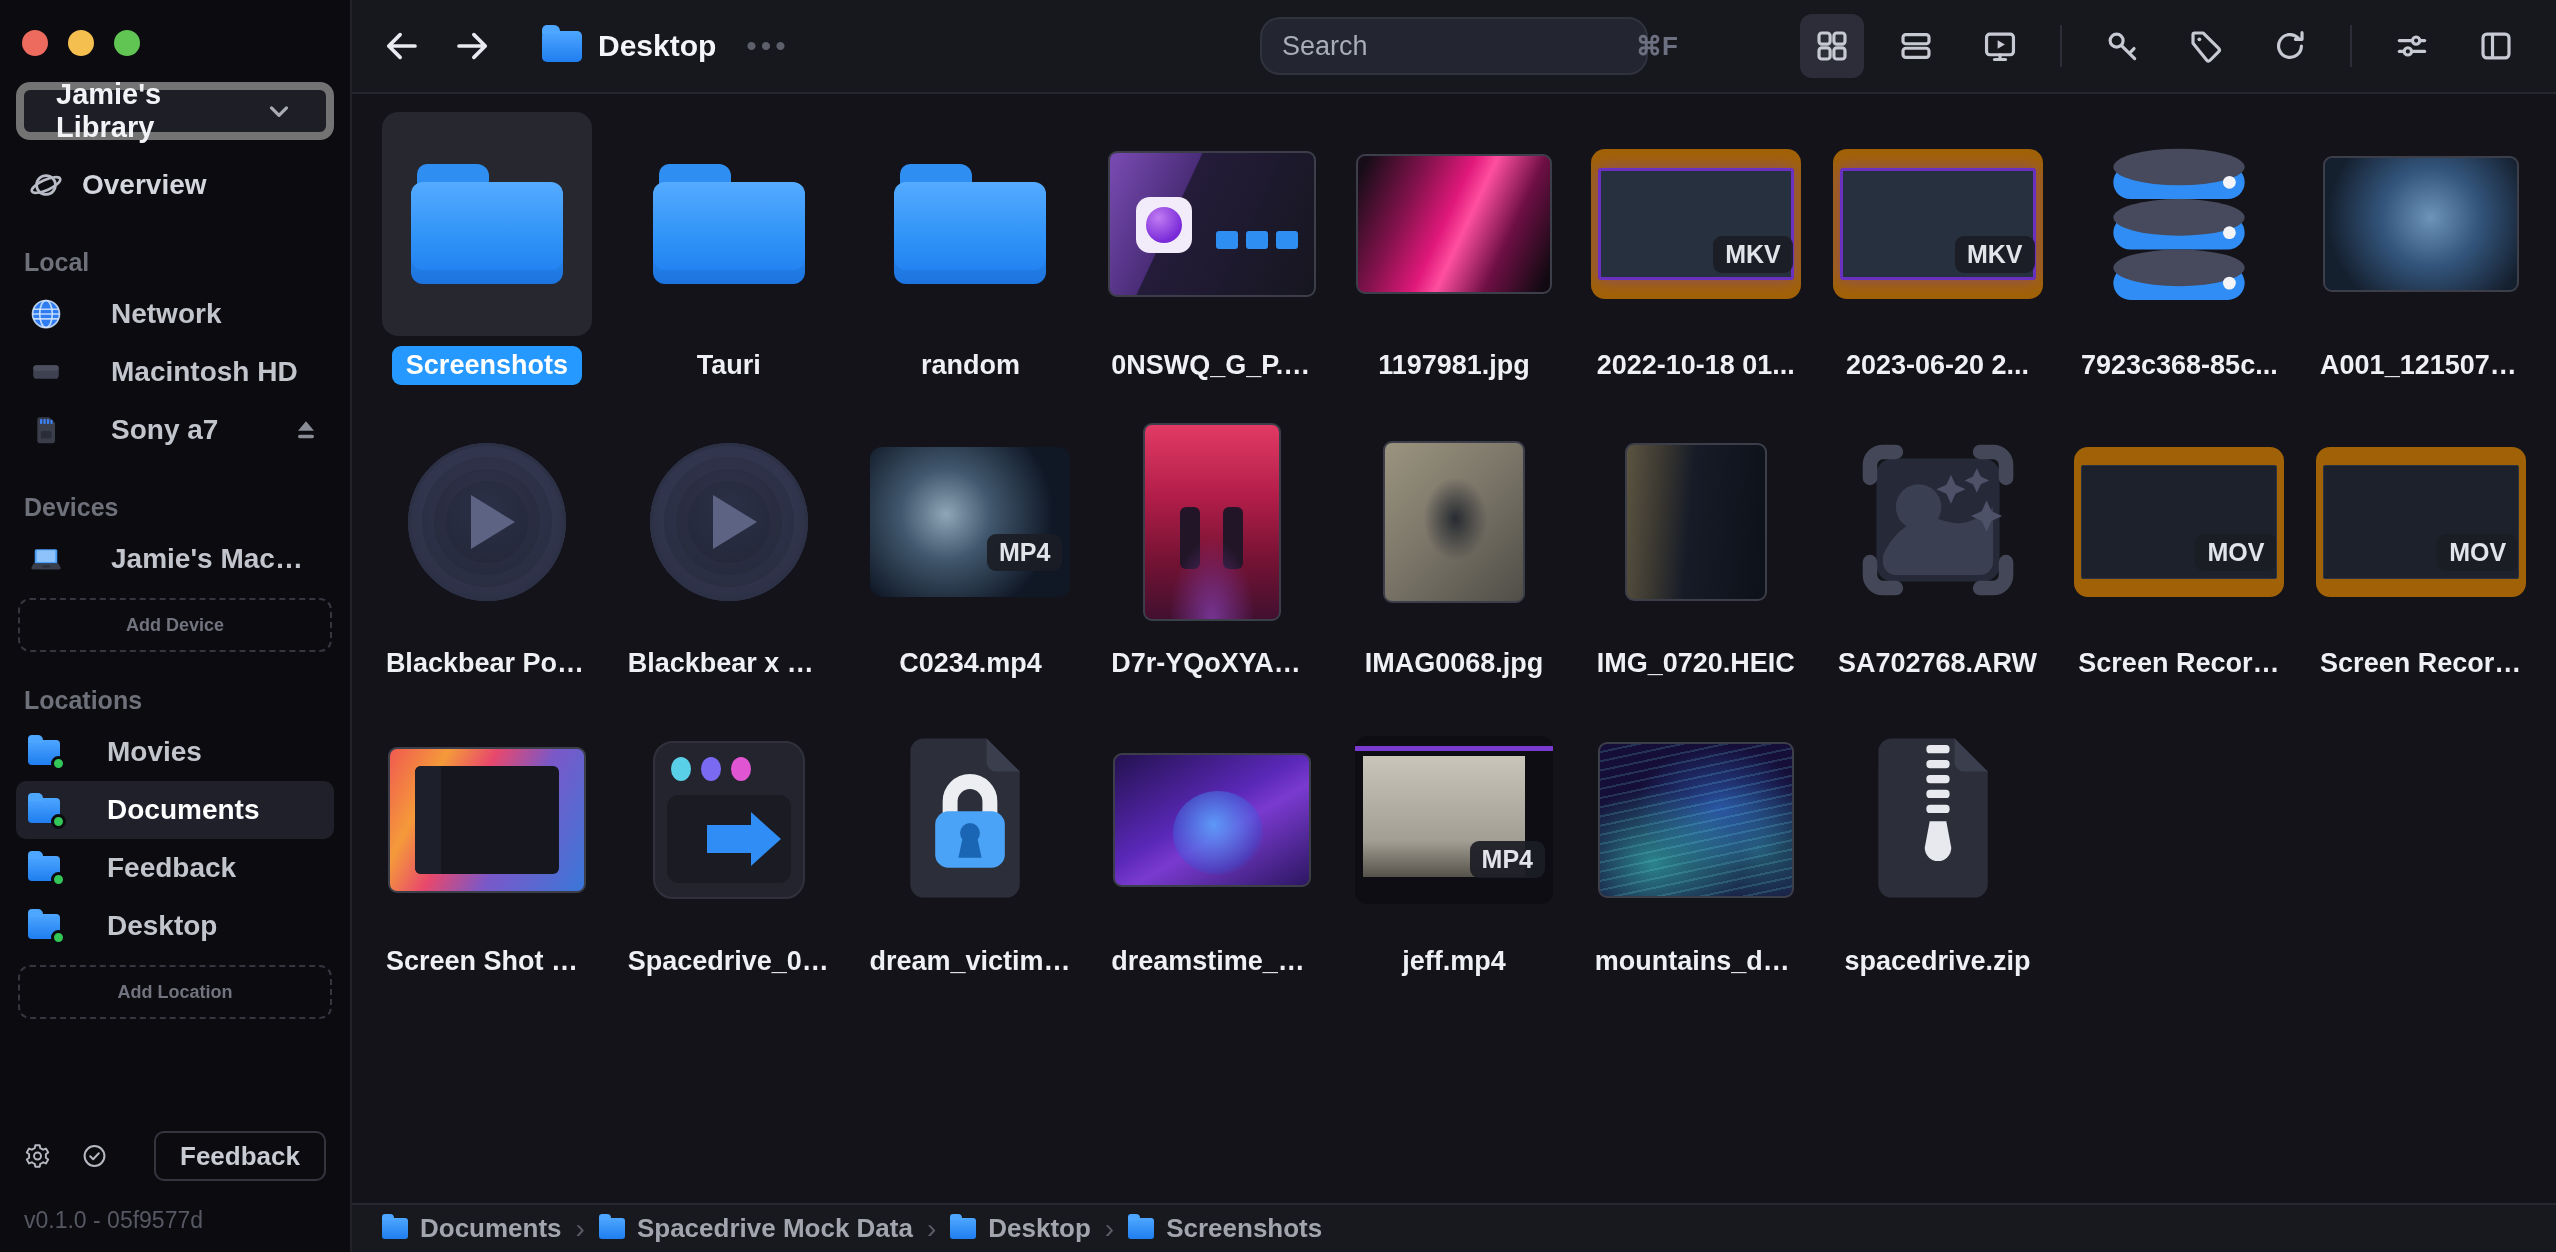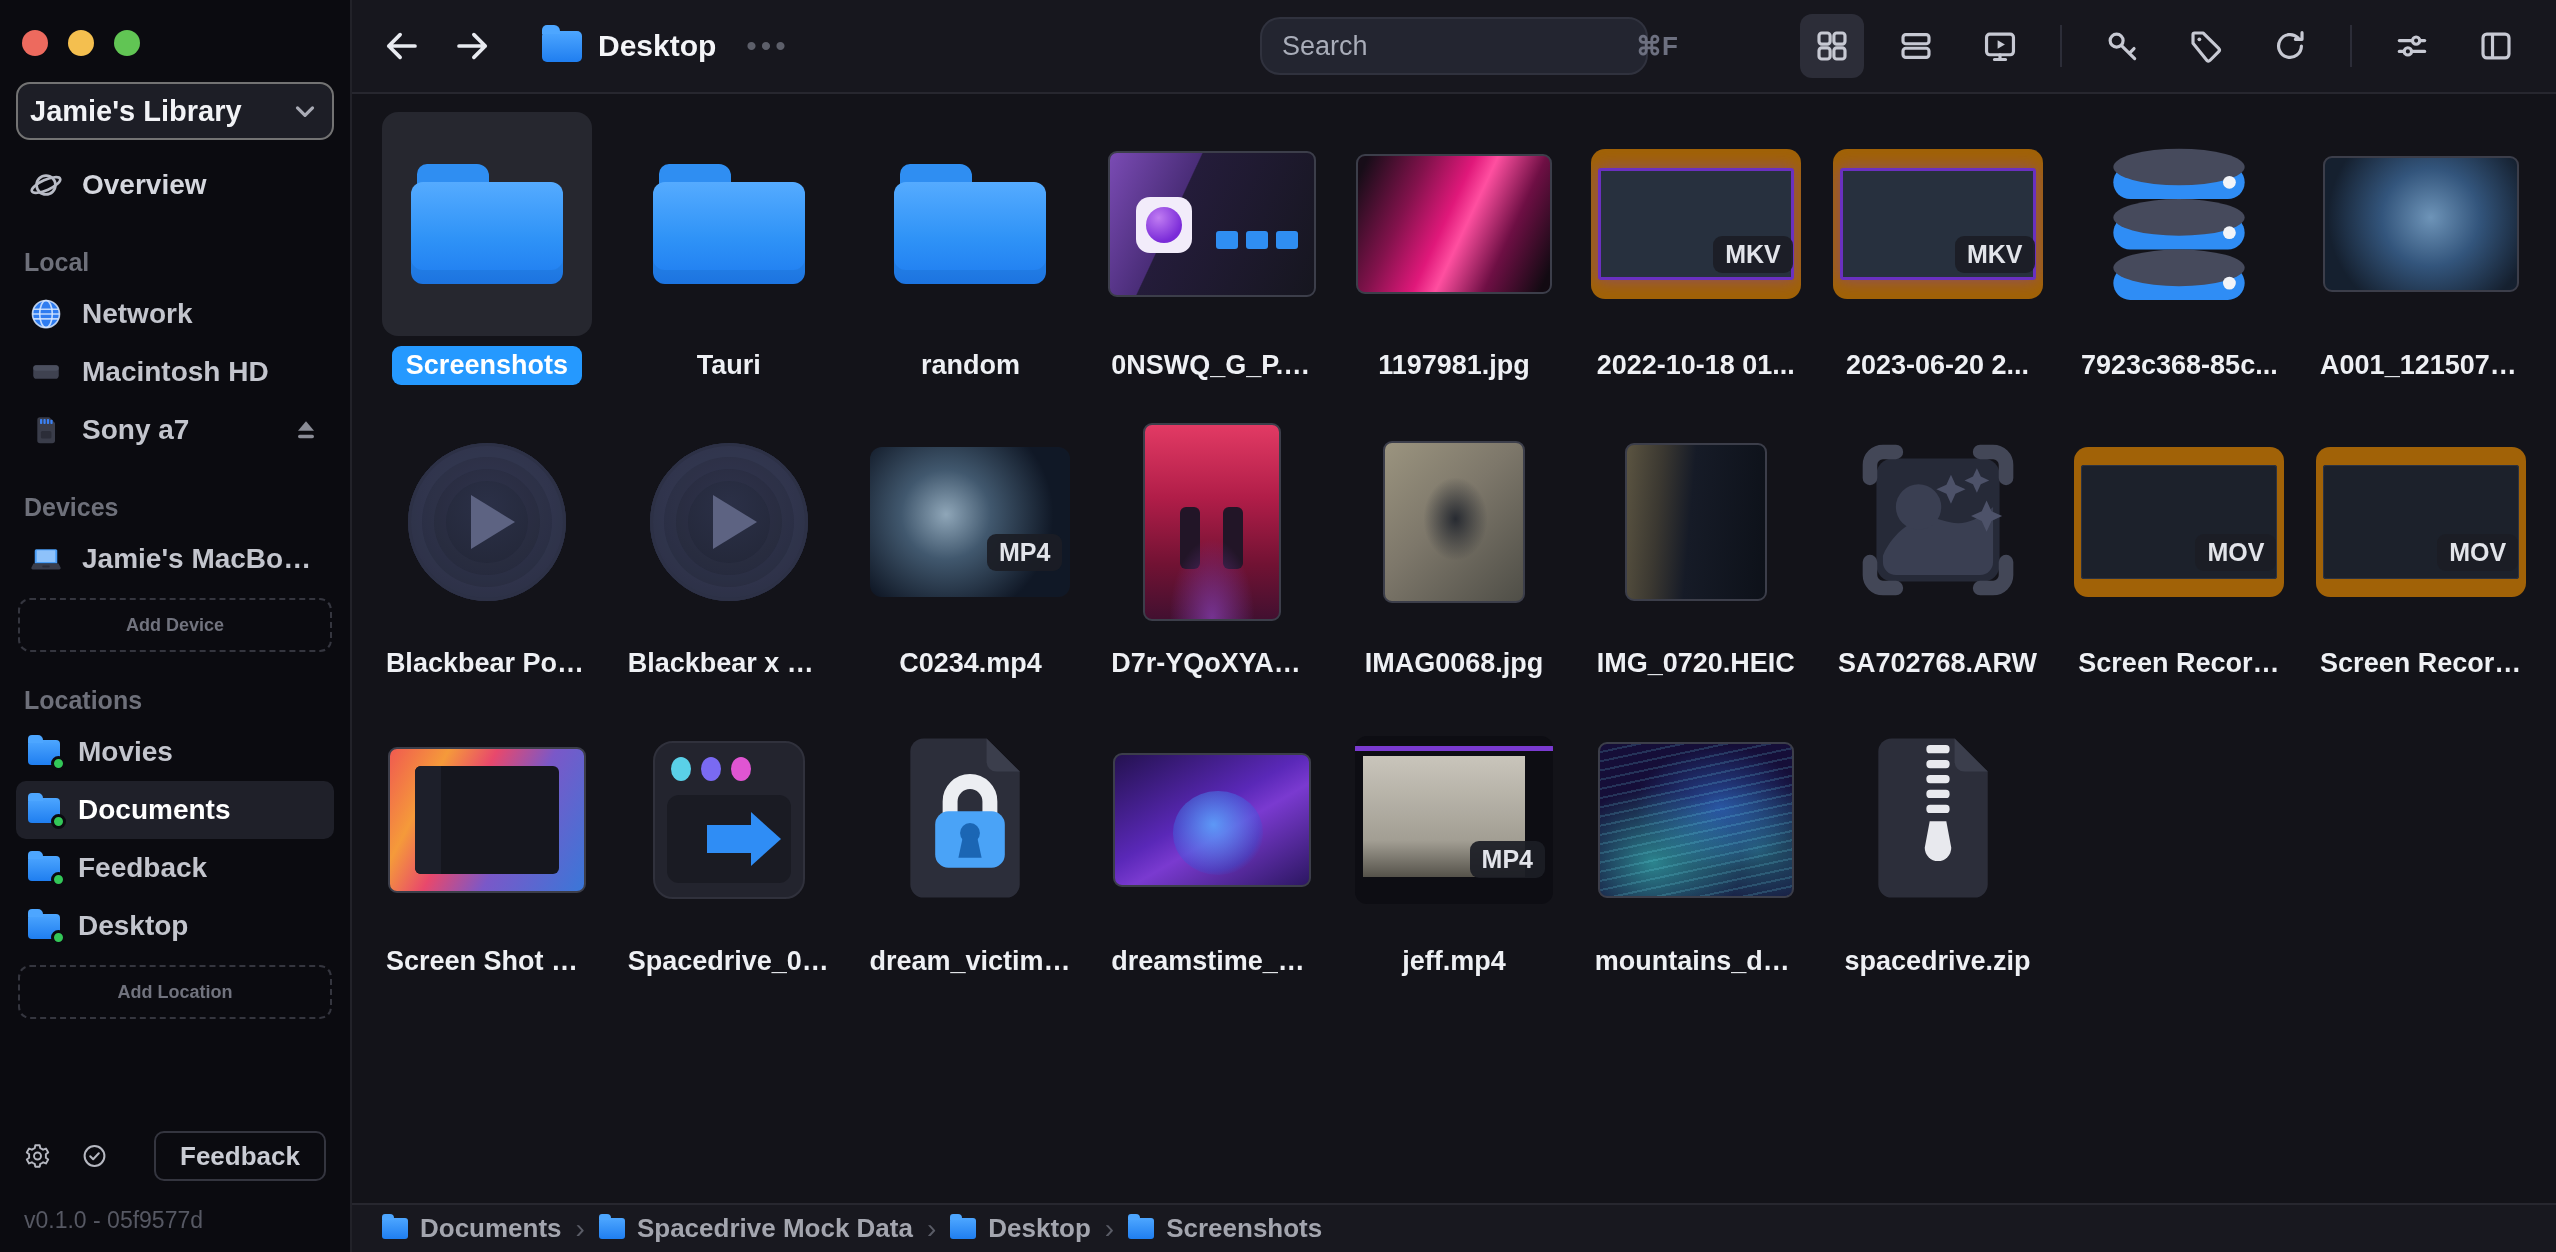--- a/index.html
+++ b/index.html
@@ -12,30 +12,30 @@
   *{margin:0;padding:0;box-sizing:border-box;}
   html,body{width:2556px;height:1252px;overflow:hidden;}
   body{font-family:"Liberation Sans",sans-serif;background:var(--bg-content);color:var(--text);display:flex;}
 
   
   .sidebar{width:352px;height:100%;background:var(--bg-sidebar);border-right:2px solid #222229;
     display:flex;flex-direction:column;padding:22px 16px 18px;position:relative;}
   .traffic{display:flex;gap:20px;padding:8px 0 26px 6px;}
   .light{width:26px;height:26px;border-radius:50%;}
   .light.red{background:#ed6a5e}.light.yellow{background:#f4bf4f}.light.green{background:#61c554}
-  .library-btn{height:58px;background:#1d1e26;border:2px solid #737373;border-radius:14px;
-    display:flex;align-items:center;justify-content:space-between;padding:0 12px;cursor:pointer;}
+  .library-btn{height:58px;background:#1d1e26;border:8px solid #737373;border-radius:14px;
+    display:flex;align-items:center;justify-content:space-between;padding:0 32px;cursor:pointer;}
   .library-btn .lib-name{font-size:29px;font-weight:700;color:#f2f3f6;}
   .overview-row{display:flex;align-items:center;gap:18px;height:58px;padding:0 12px;margin-top:16px;
     border-radius:10px;color:#d5d7de;font-size:28px;font-weight:600;}
   .section-h{font-size:25px;font-weight:700;color:var(--text-faint);margin:34px 0 8px 8px;}
   .side-item{display:flex;align-items:center;gap:18px;height:58px;padding:0 12px;border-radius:10px;
     color:var(--text-sidebar);font-size:28px;font-weight:600;cursor:default;}
   .side-item.selected{background:var(--row-sel);color:#fff;}
-  .side-item .grow{flex:1;white-space:nowrap;overflow:hidden;text-overflow:ellipsis;}
+  .side-item .grow{flex:1;white-space:nowrap;overflow:hidden;text-overflow:ellipsis;margin-left:29px;}
   .dashed-btn{height:54px;margin:10px 2px 0;border:2px dashed #35363f;border-radius:12px;
     display:flex;align-items:center;justify-content:center;color:#71737e;font-size:18px;font-weight:600;cursor:pointer;}
   .side-foot{margin-top:auto;}
   .foot-row{display:flex;align-items:center;gap:30px;padding:0 8px;}
   .foot-icon{width:38px;height:38px;color:#b6b8c1;cursor:pointer;}
   .feedback-btn{margin-left:16px;height:50px;padding:0 24px;border:2px solid #34353f;border-radius:10px;
     background:transparent;color:#caccd4;font-size:26px;font-weight:600;display:flex;align-items:center;cursor:pointer;}
   .version{font-size:23px;color:#565863;margin:26px 0 0 8px;}
   .mini-folder{position:relative;width:32px;height:25px;background:linear-gradient(180deg,var(--folder-a),var(--folder-b));border-radius:4px;flex:none;}
   .mini-folder::before{content:"";position:absolute;top:-5px;left:0;width:15px;height:8px;background:var(--folder-a);border-radius:4px 5px 0 0;}

